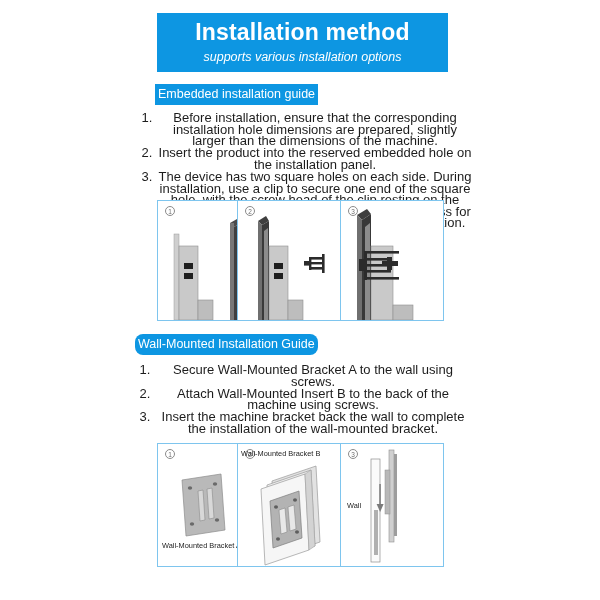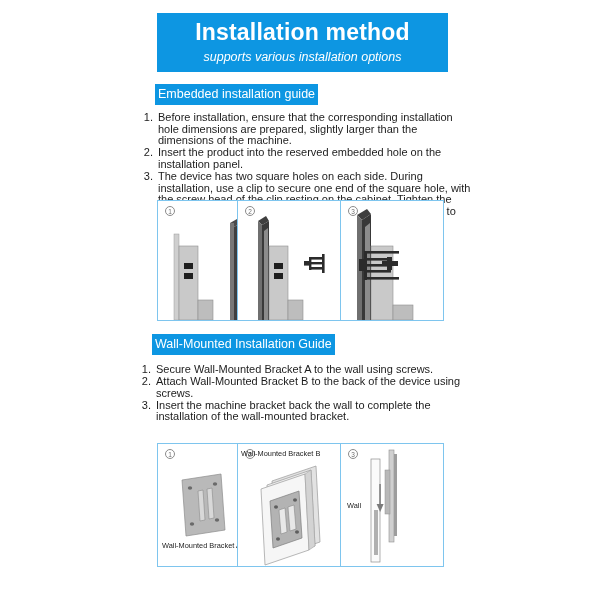--- a/index.html
+++ b/index.html
@@ -59,28 +59,29 @@
     background: #0d96e2;
     color: #ffffff;
     font-size: 12.5px;
     line-height: 21px;
     height: 21px;
     padding: 0 3px;
     white-space: nowrap;
     box-sizing: border-box;
   }
   #badge-embedded { left: 155px; top: 84px; }
-  #badge-wall     { left: 152px; top: 334px; }
+  #badge-wall     { left: 135px; top: 334px; border-radius: 8px; }
 
   
   .steps {
     position: absolute;
-    font-size: 11px;
+    font-size: 13px;
     line-height: 11.6px;
     color: #1c1c1c;
+    text-align: center;
   }
   #steps-embedded { left: 142px; top: 112px; width: 330px; }
   #steps-wall     { left: 140px; top: 364px; width: 330px; }
   .steps ol {
     margin: 0;
     padding: 0 0 0 14px;
     list-style: decimal;
   }
   .steps li {
     margin: 0 0 0.5px 0;
@@ -220,21 +221,21 @@
         </g>
       </svg>
     </div>
   </div>
 
   <div class="badge" id="badge-wall">Wall-Mounted Installation Guide</div>
 
   <div class="steps" id="steps-wall">
     <ol>
       <li>Secure Wall-Mounted Bracket A to the wall using screws.</li>
-      <li>Attach Wall-Mounted Bracket B to the back of the device using screws.</li>
+      <li>Attach Wall-Mounted Insert B to the back of the machine using screws.</li>
       <li>Insert the machine bracket back the wall to complete the installation of the wall-mounted bracket.</li>
     </ol>
   </div>
 
   <div class="diagram-box" id="diagram-wall">
 
     <div class="panel">
       <div class="circnum">1</div>
       <svg width="95" height="122" viewBox="0 0 95 122">
         <g>

